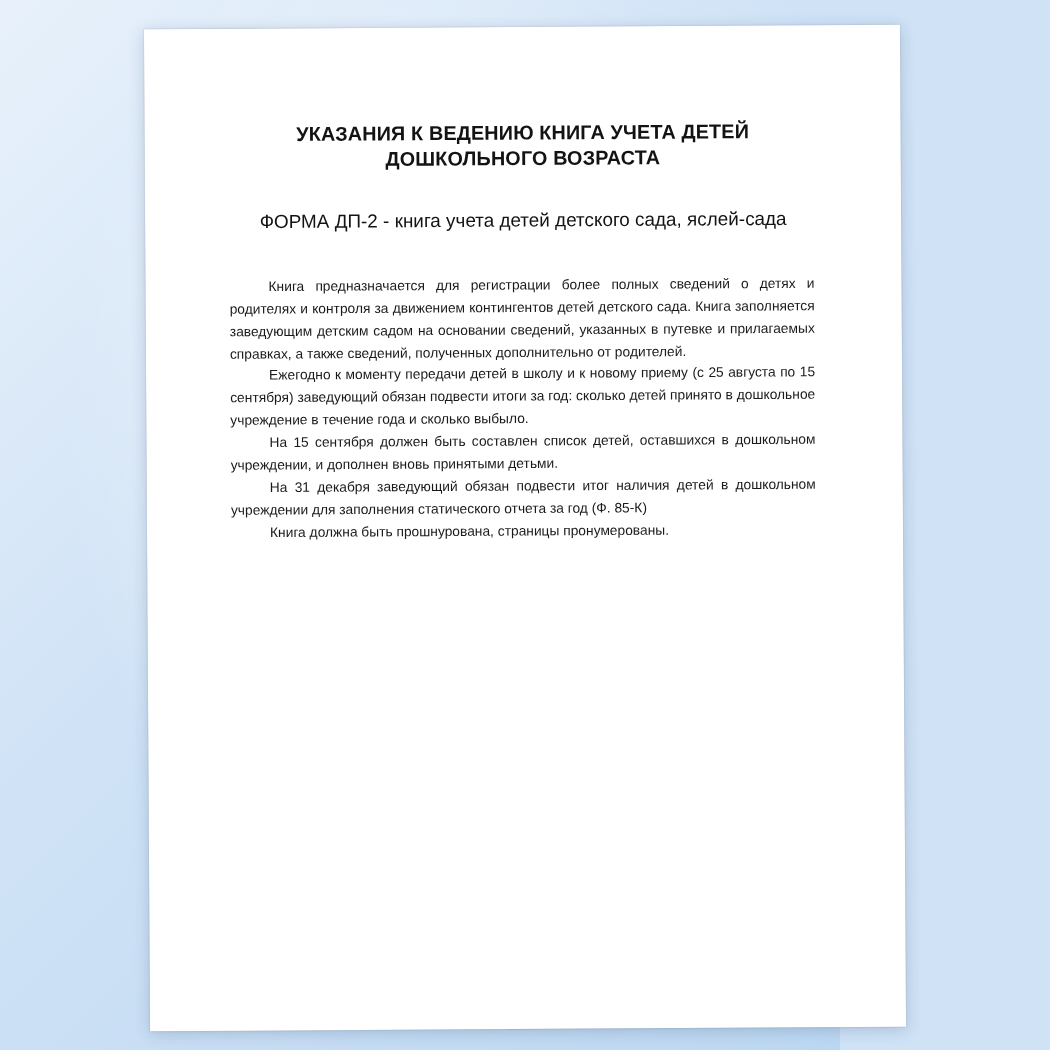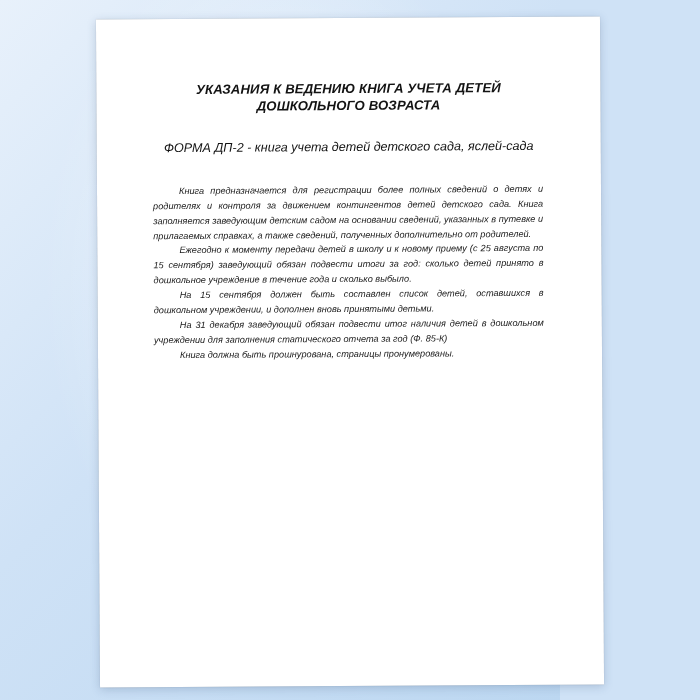--- a/index.html
+++ b/index.html
@@ -11,21 +11,20 @@
     height: 700px;
     overflow: hidden;
     font-family: "Liberation Sans", sans-serif;
     background: #cfe2f6;
   }
   #scene {
     position: relative;
     width: 560px;
     height: 700px;
     background: linear-gradient(135deg, #e8f1fb 0%, #cfe2f6 45%, #bcd7f1 100%);
-    font-style: italic;
   }
   
   #scene::before {
     content: "";
     position: absolute;
     inset: 0;
     background: radial-gradient(ellipse at 50% 40%, rgba(255,255,255,0.55) 0%, rgba(255,255,255,0) 60%);
     pointer-events: none;
   }
   .page-sheet {

